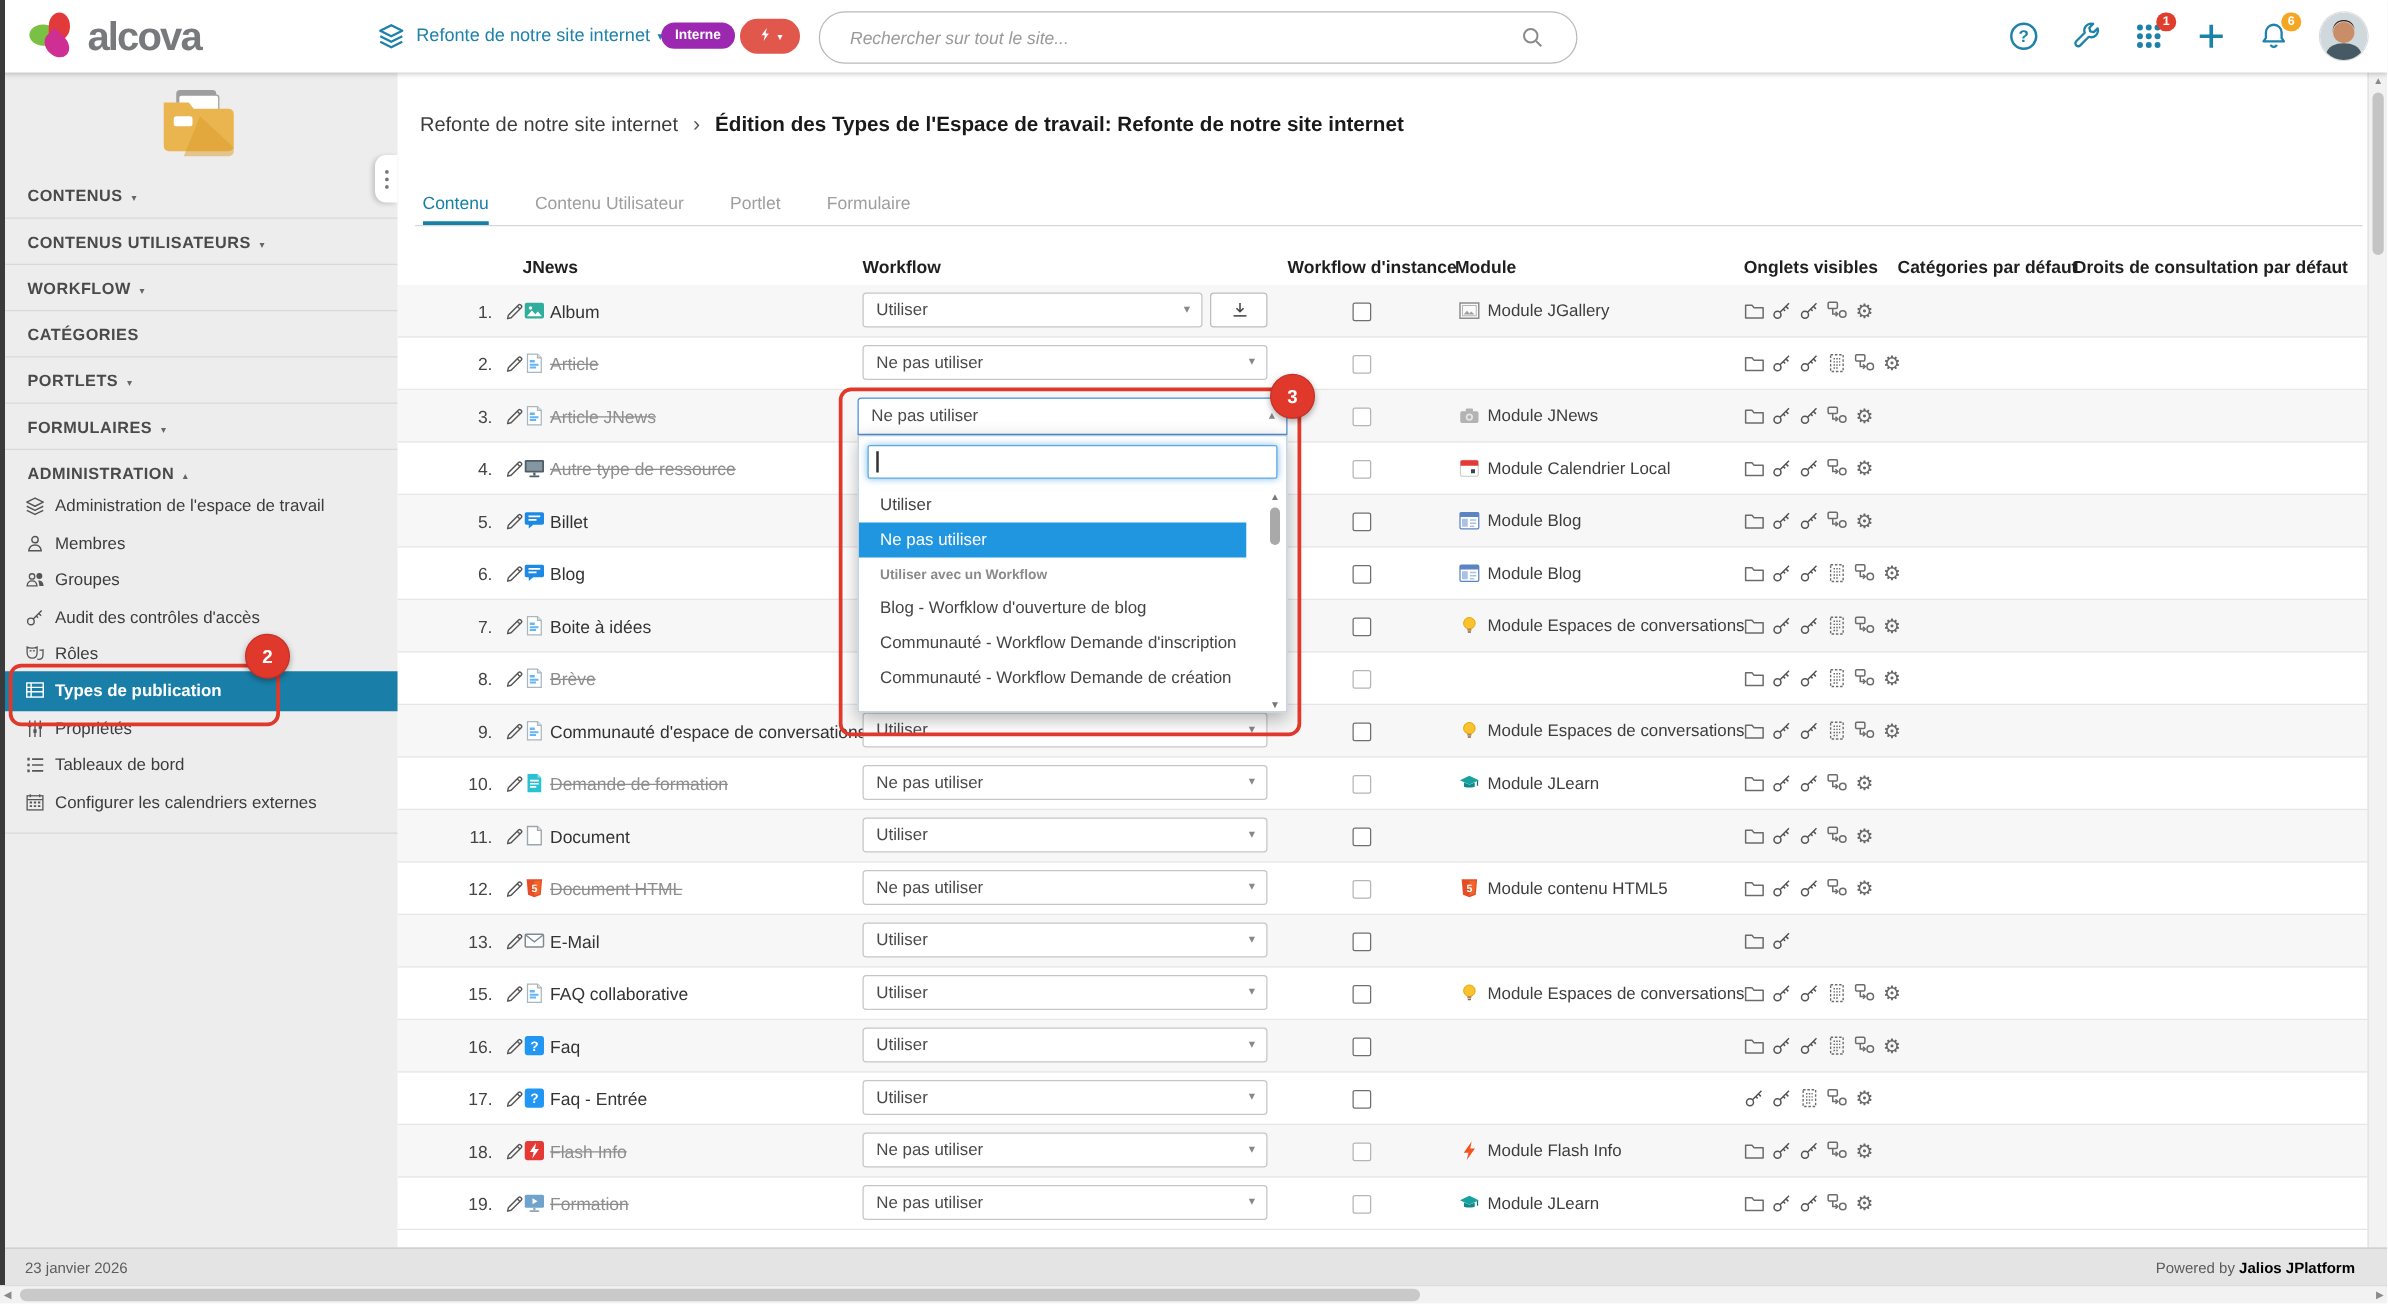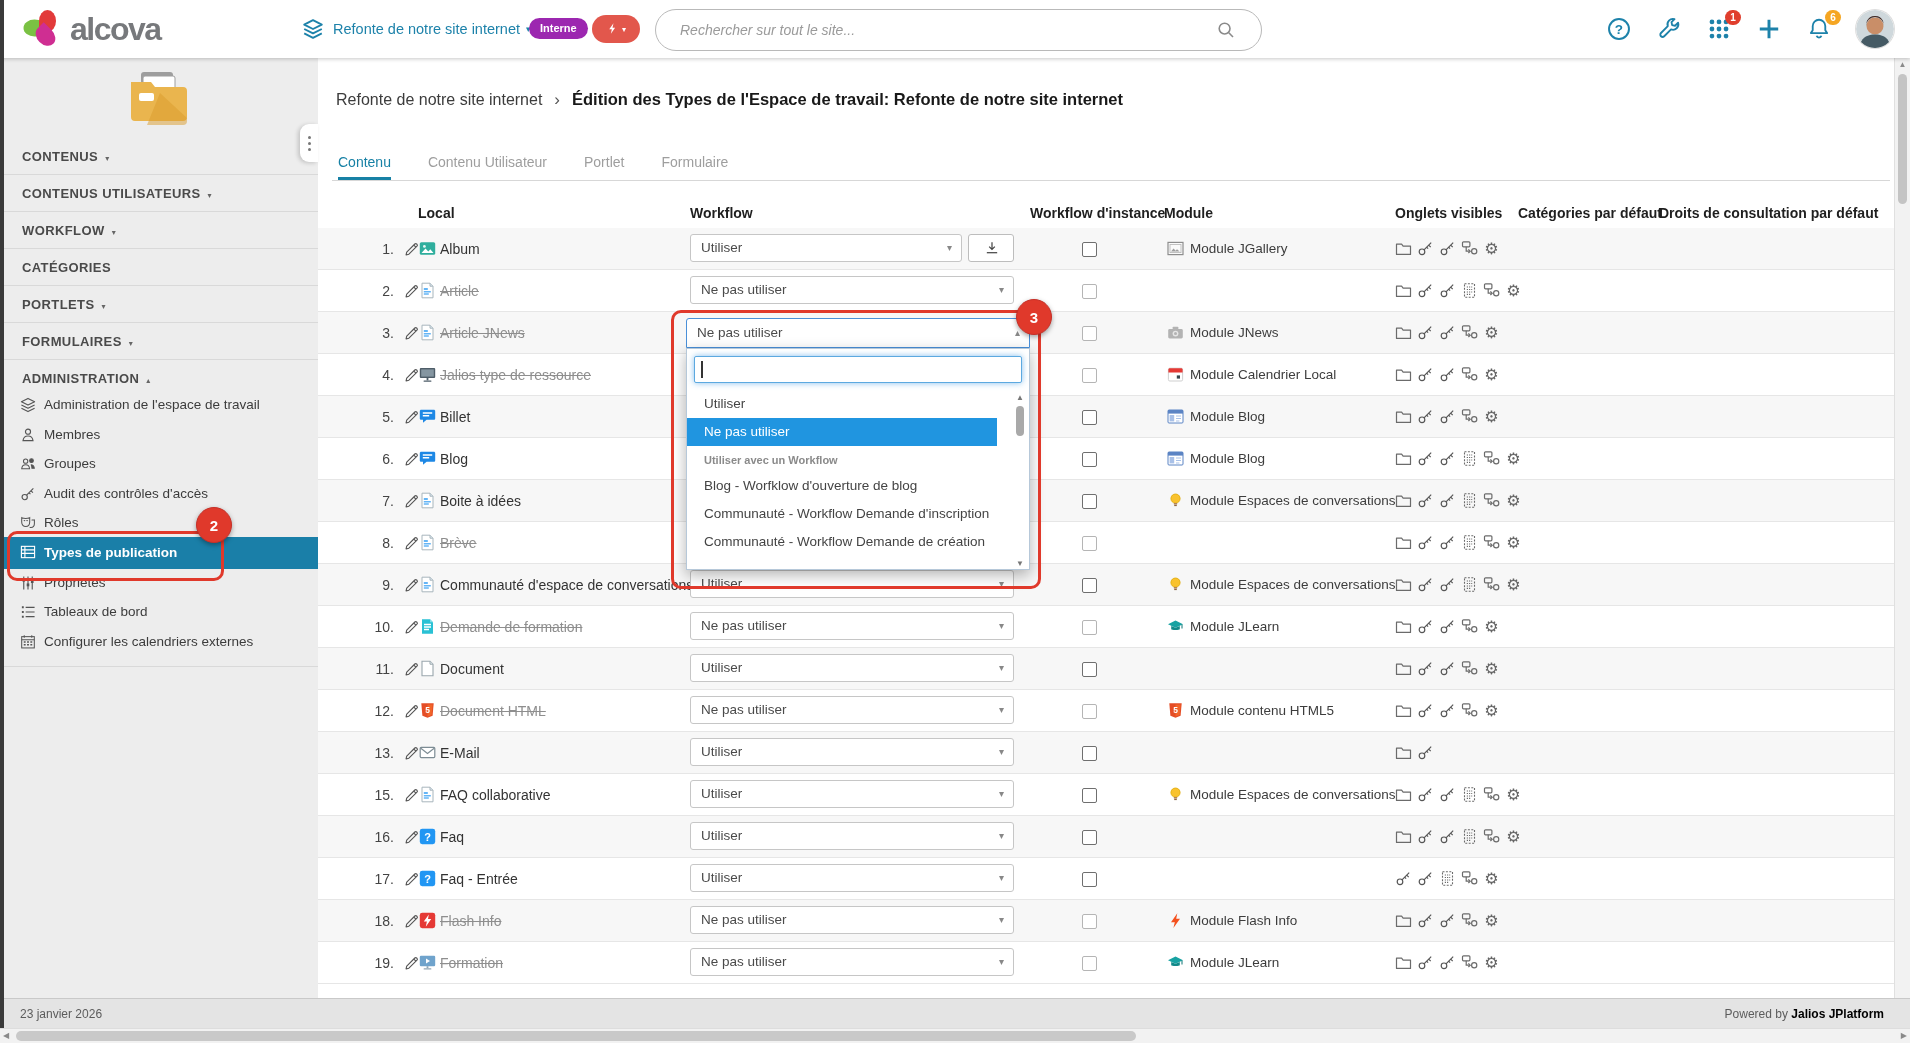--- a/index.html
+++ b/index.html
@@ -380,21 +380,21 @@
         <span>2</span>
       </div>
   </div>
 
   <div id="content">
     <div id="tabs"><span class="tab active">Contenu</span><span class="tab">Contenu Utilisateur</span><span class="tab">Portlet</span><span class="tab">Formulaire</span></div>
     <div id="breadcrumb">
       <span id="bc-parent">Refonte de notre site internet</span><span id="bc-sep">›</span><span id="bc-current">Édition des Types de l'Espace de travail: Refonte de notre site internet</span>
     </div>
     <div id="thead">
-        <span class="hcell" style="left: 100px;">Local</span>
+        <span class="hcell" style="left: 100px;">JNews</span>
         <span class="hcell" style="left: 372px;">Workflow</span>
         <span class="hcell" style="left: 712px;">Workflow d'instance</span>
         <span class="hcell" style="left: 846px;">Module</span>
         <span class="hcell" style="left: 1077px;">Onglets visibles</span>
         <span class="hcell" style="left: 1200px;">Catégories par défaut</span>
         <span class="hcell" style="left: 1341px;">Droits de consultation par défaut</span>
       </div>
     <div id="rows">
         <div class="trow alt" style="top: 0px;">
           <span class="cell c-num">1.</span>
@@ -608,21 +608,21 @@
             </svg>
           </span>
           <span class="ic" style="left: 101px; top: 12px; width: 17px; height: 17px;">
             <svg viewBox="0 0 17 17">
               <rect x="0.8" y="2" width="15.4" height="10" rx="1" fill="#4e5d68"></rect>
               <rect x="2.2" y="3.4" width="12.6" height="7.2" fill="#8596a1"></rect>
               <rect x="7.6" y="12" width="1.8" height="2.4" fill="#4e5d68"></rect>
               <rect x="4.5" y="14.4" width="8" height="1.3" rx="0.6" fill="#4e5d68"></rect>
             </svg>
           </span>
-          <span class="cell strike" style="left: 122px;">Jalios type de ressource</span>
+          <span class="cell strike" style="left: 122px;">Autre type de ressource</span>
           <span class="cbx dim"></span>
           <span class="ic" style="left: 849px; top: 12px; width: 17px; height: 17px;">
             <svg viewBox="0 0 17 17">
               <rect x="1.4" y="2.2" width="14.2" height="12.8" rx="1.4" fill="#fff" stroke="#c9c9c9" stroke-width="0.9"></rect>
               <path d="M1.4 3.6c0-.8.6-1.4 1.4-1.4h11.4c.8 0 1.4.6 1.4 1.4v3H1.4z" fill="#e53935"></path>
               <rect x="9.8" y="9.4" width="3.2" height="3.2" fill="#37474f"></rect>
             </svg>
           </span>
           <span class="cell mlabel">Module Calendrier Local</span>
           <span class="ic" style="left: 1077px; top: 12px; width: 17px; height: 17px;">

